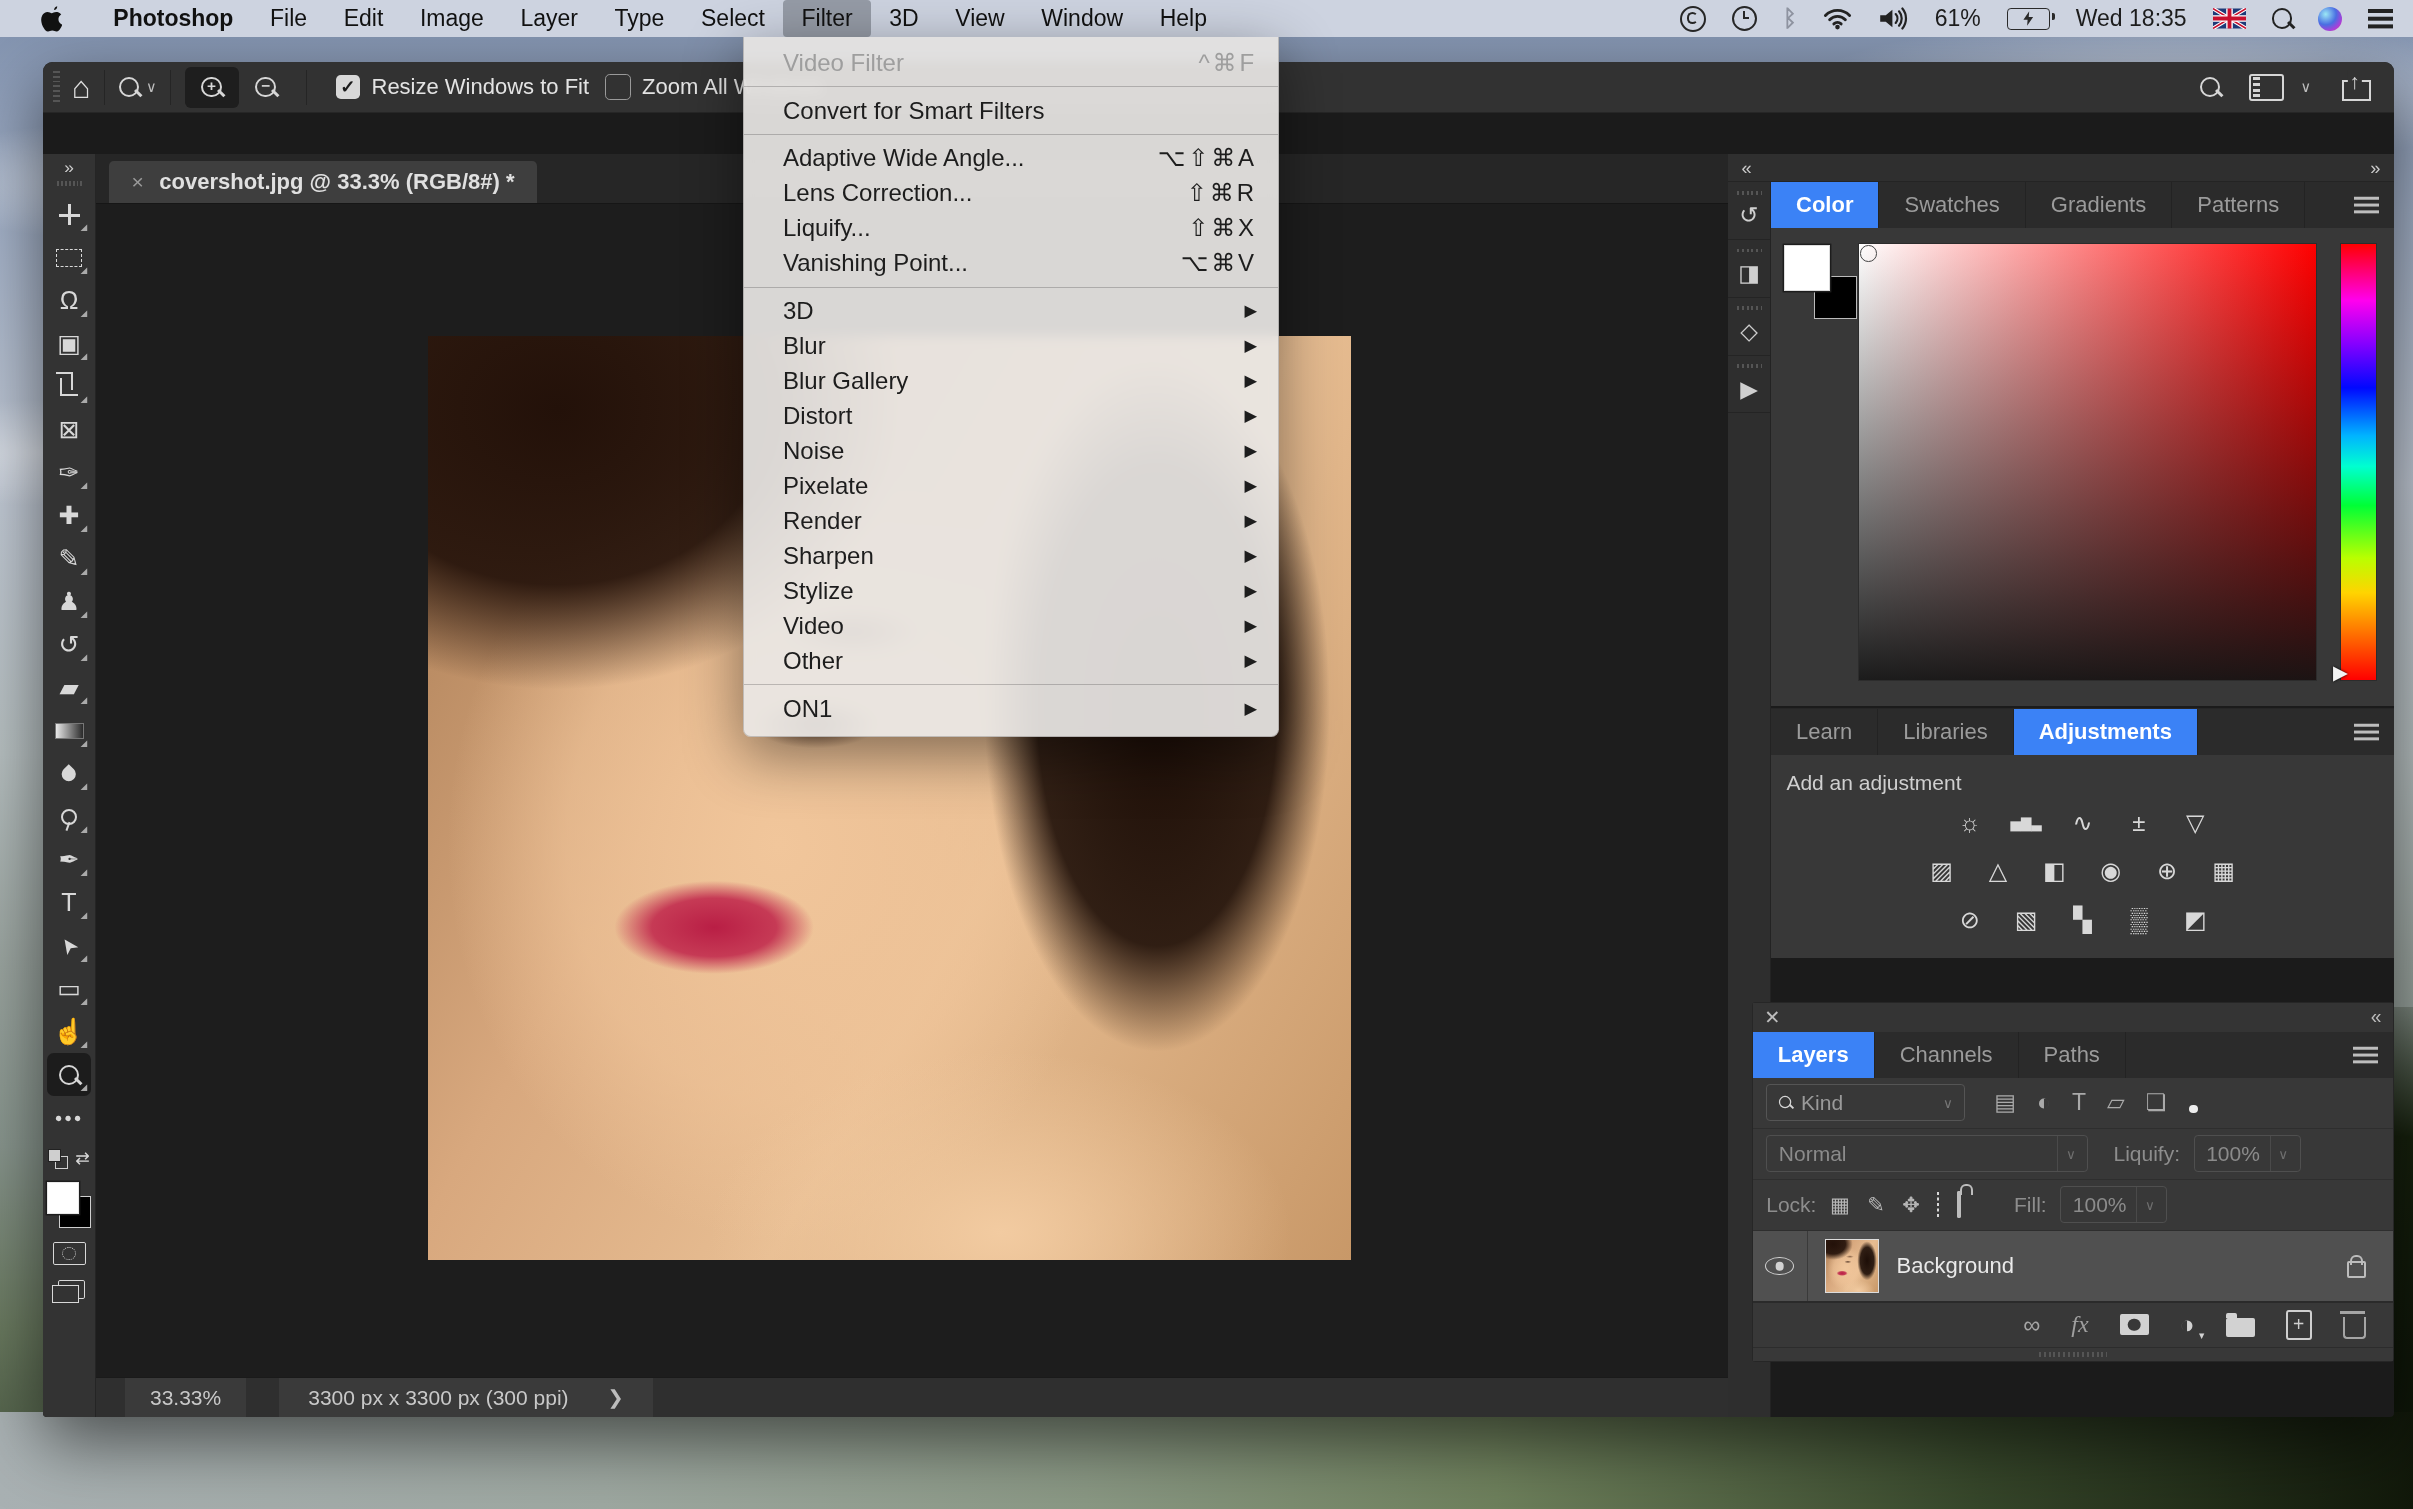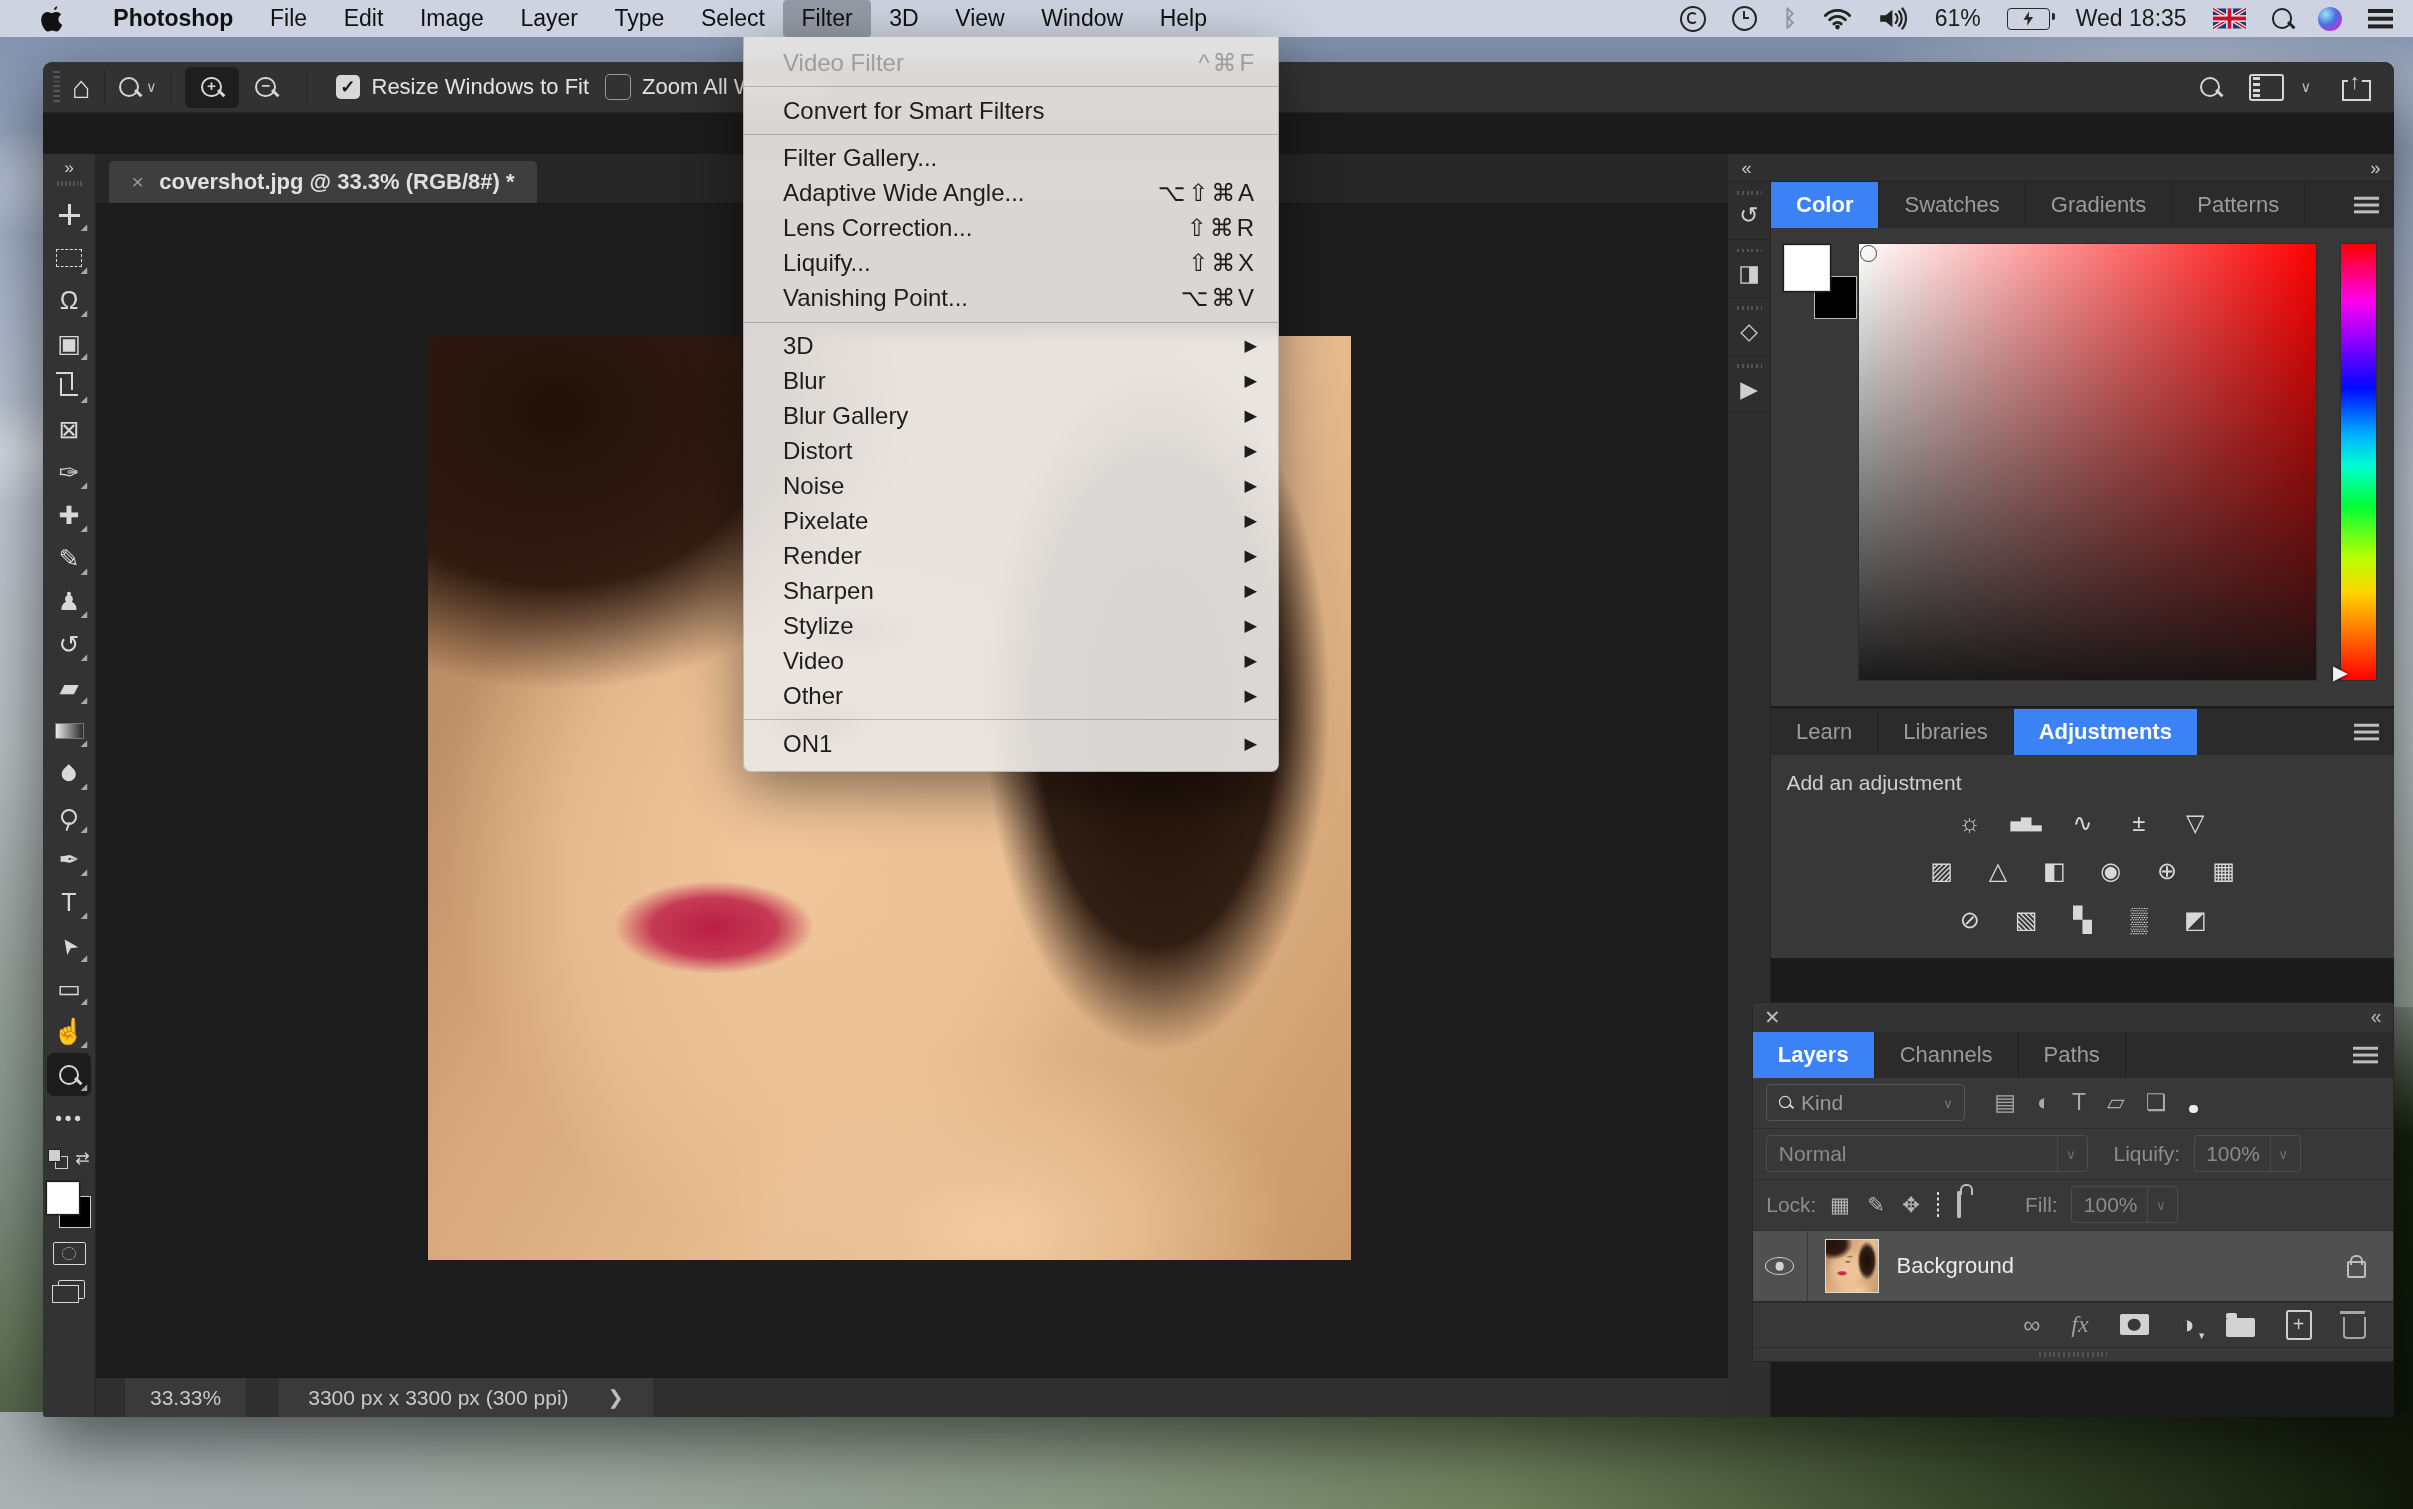--- a/index.html
+++ b/index.html
@@ -528,21 +528,21 @@
             </div>
             <div class="lp-row">
               <span>Lock:</span>
               <span class="lockicons" id="lock-icons">
                   <span>▦</span>
                   <span>✎</span>
                   <span>✥</span>
                   <span><span class="dashrect" style="width:17.4px;height:13.5px;"></span></span>
                   <span><span class="lockoutline solid"></span></span>
                 </span>
-              <span style="margin-left:51px;">Fill:</span>
+              <span style="margin-left:40px;">Fill:</span>
               <span class="selbox">
                 <span>100%</span>
                 <span class="kchev">∨</span>
               </span>
             </div>
             <div class="layerlist">
               <div class="layerrow">
                 <span class="eyecell">
                     <span class="eyeic"></span>
                   </span>
@@ -588,23 +588,20 @@
     <div class="mi disabled">
       <span>Video Filter</span>
       <span class="sc">^⌘F</span>
     </div>
     <div class="msep"></div>
     <div class="mi">
       <span>Convert for Smart Filters</span>
     </div>
     <div class="msep"></div>
     <div class="mi">
-      <span>Filter Gallery...</span>
-    </div>
-    <div class="mi">
       <span>Adaptive Wide Angle...</span>
       <span class="sc">⌥⇧⌘A</span>
     </div>
     <div class="mi">
       <span>Lens Correction...</span>
       <span class="sc">⇧⌘R</span>
     </div>
     <div class="mi">
       <span>Liquify...</span>
       <span class="sc">⇧⌘X</span>

